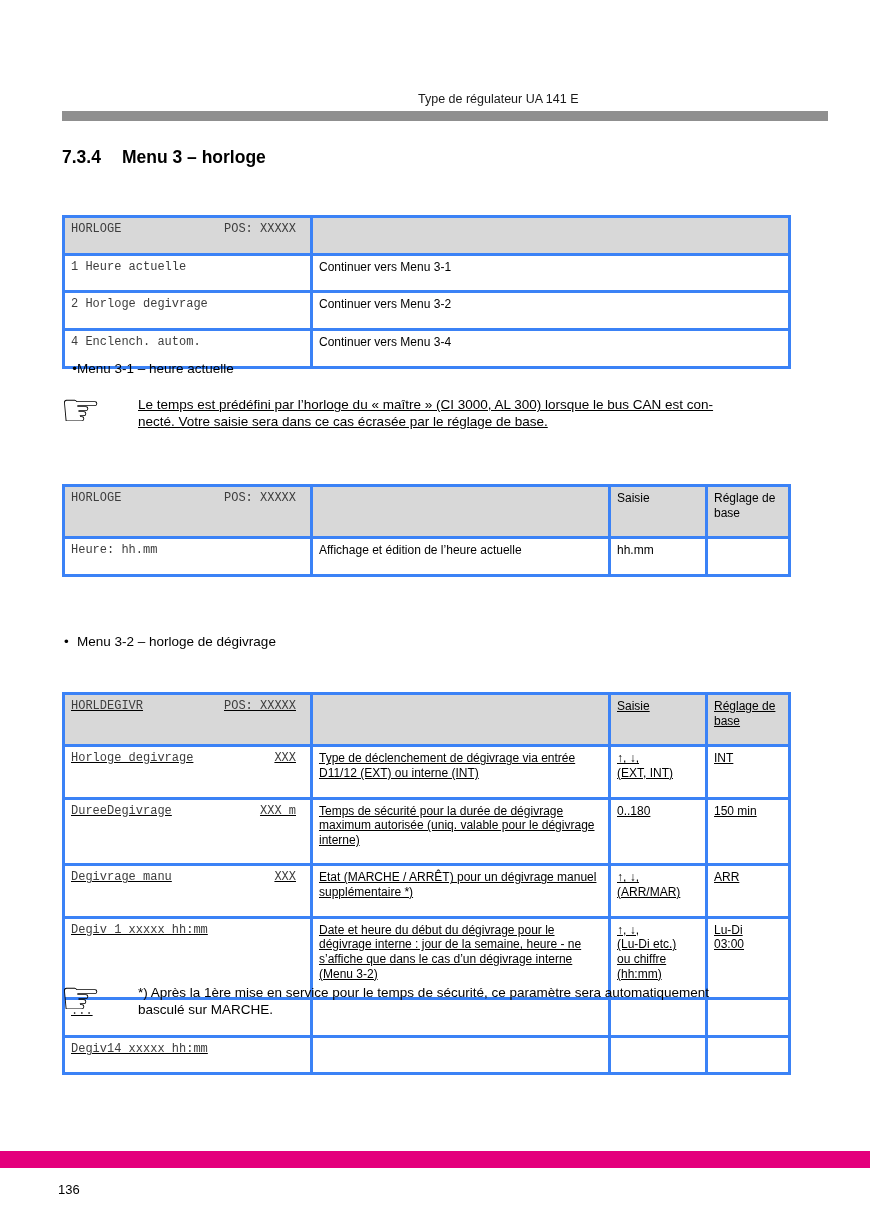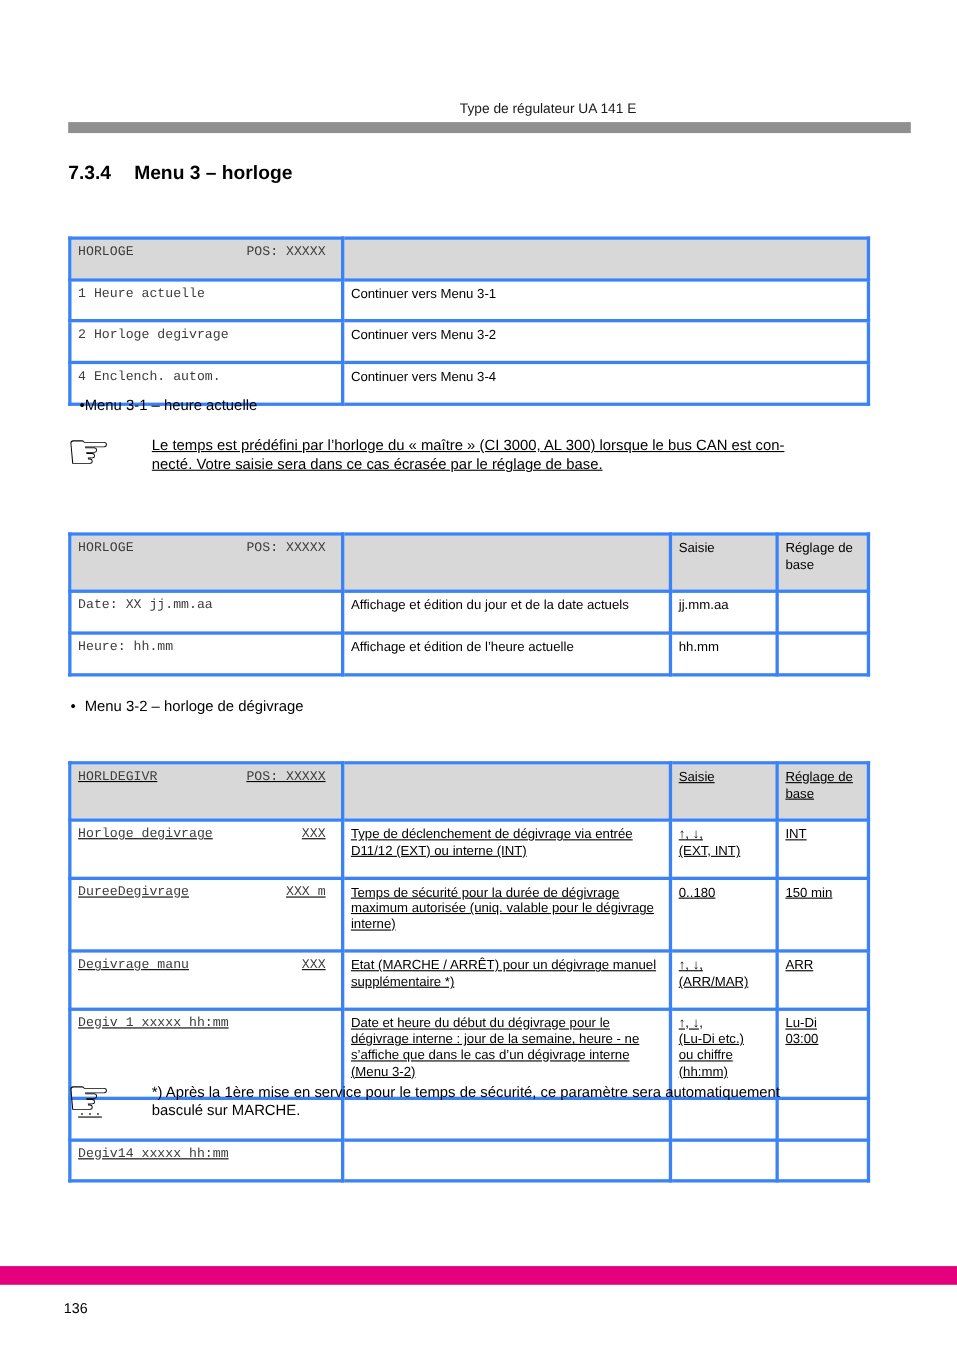--- a/index.html
+++ b/index.html
@@ -98,31 +98,20 @@
               <span>POS: XXXXX</span>
             </div>
         </td>
         <td></td>
         <td>Saisie</td>
         <td>Réglage de base</td>
       </tr>
       <tr style="height:26px;">
         <td class="mono">
           <div class="split">
-              <span>Date: XX jj.mm.aa</span>
-              <span></span>
-            </div>
-        </td>
-        <td>Affichage et édition du jour et de la date actuels</td>
-        <td class="pre">jj.mm.aa</td>
-        <td class="pre"></td>
-      </tr>
-      <tr style="height:26px;">
-        <td class="mono">
-          <div class="split">
               <span>Heure: hh.mm</span>
               <span></span>
             </div>
         </td>
         <td>Affichage et édition de l’heure actuelle</td>
         <td class="pre">hh.mm</td>
         <td class="pre"></td>
       </tr>
     </tbody>
   </table>

